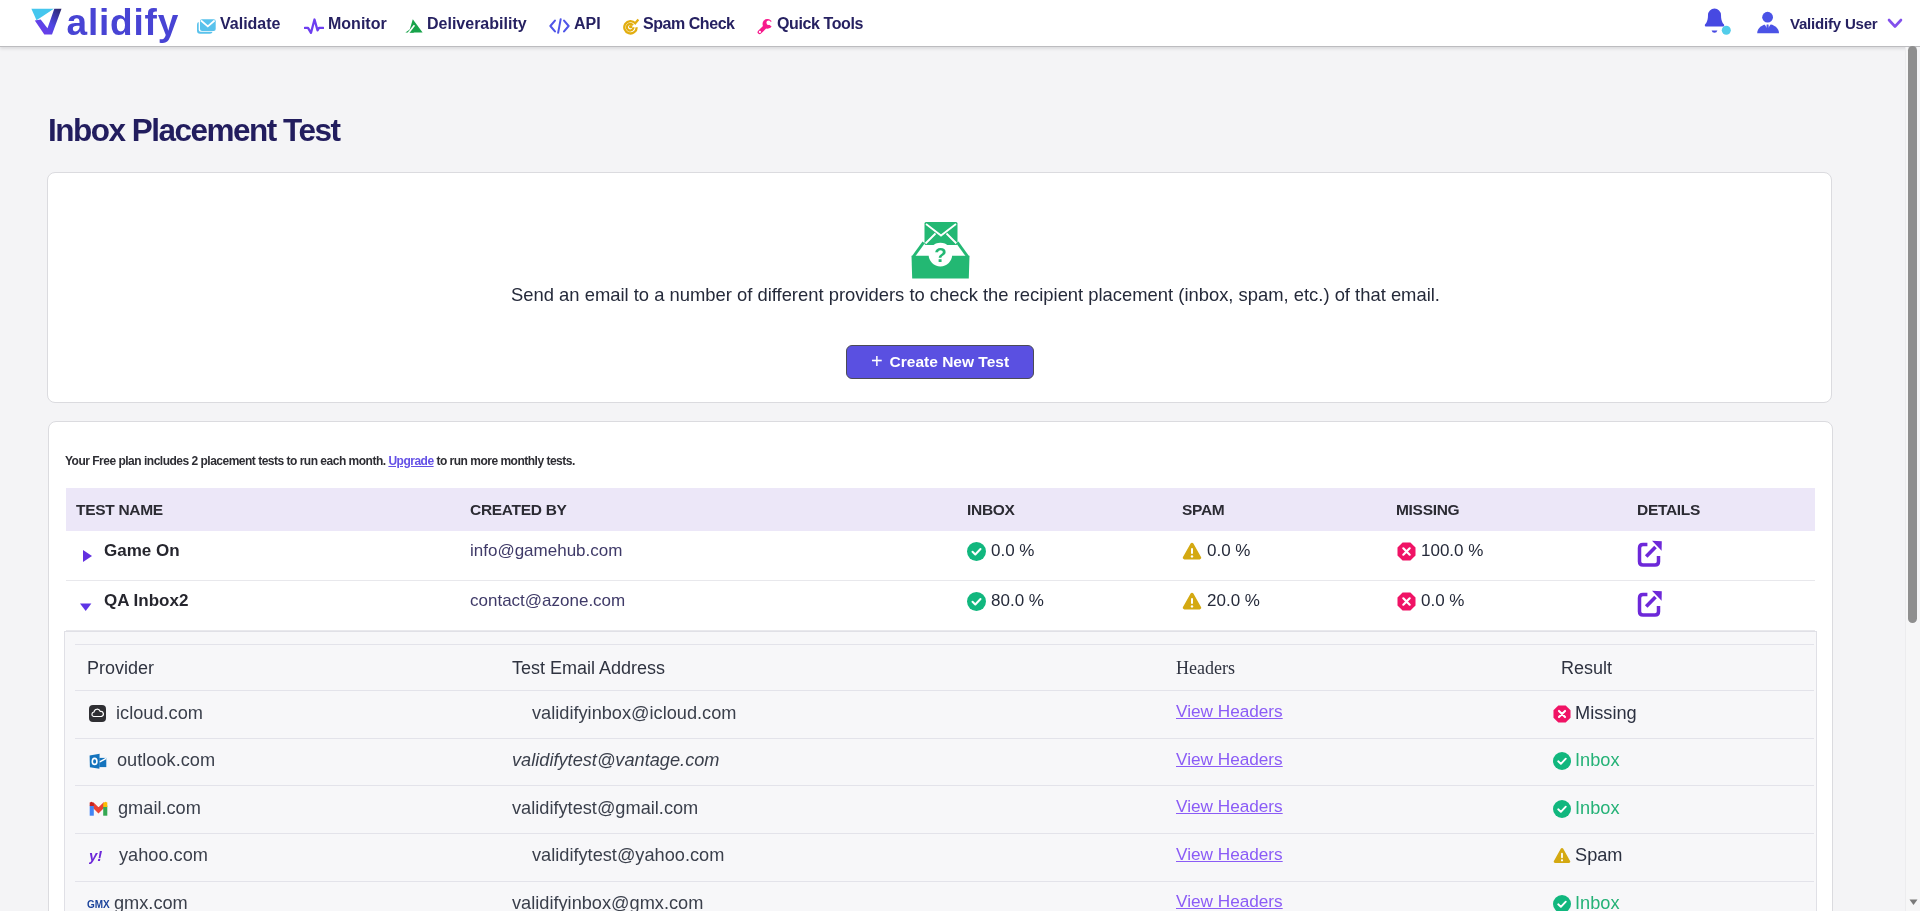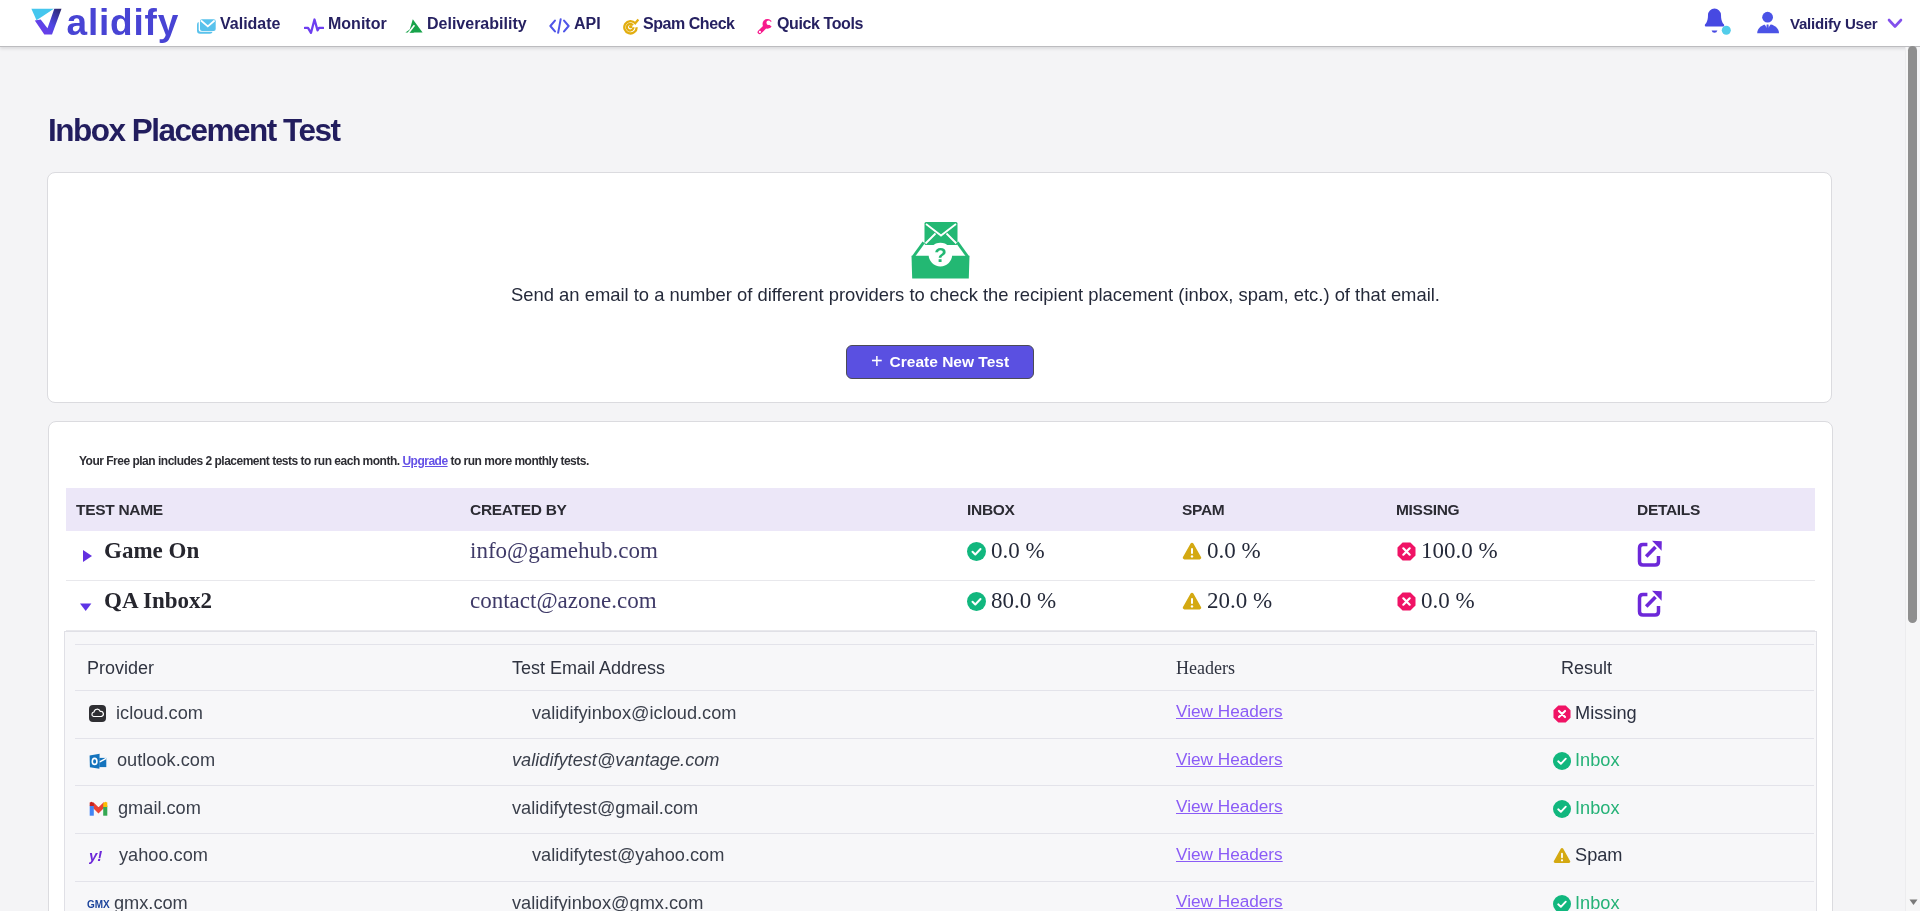--- a/index.html
+++ b/index.html
@@ -6,26 +6,26 @@
   html,body { width:1920px; height:911px; overflow:hidden; }
   body { font-family:"Liberation Sans", sans-serif; background:#f4f4f6; position:relative; }
   .abs { position:absolute; }
   .nav { position:absolute; left:0; top:0; width:1920px; height:47px; background:#ffffff; border-bottom:1px solid #bcbcbf; box-shadow:0 2px 3px rgba(0,0,0,0.10); }
   .navitem { position:absolute; top:1px; height:45px; display:flex; align-items:center; gap:4px; font-size:16px; font-weight:bold; color:#262161; }
   .navitem svg { margin-top:5px; }
   .h1 { position:absolute; left:48px; top:112px; font-size:31.5px; font-weight:bold; letter-spacing:-1.5px; color:#221d5e; }
   .card { position:absolute; background:#fff; border:1px solid #dbdbdf; border-radius:8px; }
   .ctext { position:absolute; width:1785px; text-align:center; font-size:18.4px; color:#252a3a; }
   .btn { position:absolute; display:flex; align-items:center; justify-content:center; gap:7px; background:#5a50e1; border:1px solid #4b4b55; border-radius:6px; color:#fff; font-size:15.5px; font-weight:600; }
-  .planline { position:absolute; left:79px; top:454px; font-size:12px; font-weight:bold; letter-spacing:-0.5px; color:#2d2d33; }
+  .planline { position:absolute; left:65px; top:454px; font-size:12px; font-weight:bold; letter-spacing:-0.5px; color:#2d2d33; }
   .planline a { color:#6450e6; }
   .thead { position:absolute; left:66px; top:488px; width:1749px; height:43px; background:#ece7f8; }
   .th { position:absolute; font-size:15.5px; font-weight:bold; color:#2b2b33; letter-spacing:-0.3px; }
   .trow { position:absolute; left:66px; width:1749px; background:#fff; border-bottom:1px solid #e8e8ec; }
-  .cell { position:absolute; display:flex; align-items:center; gap:5px; height:40px; top:0; font-size:23px; color:#252a3a;font-family:Liberation Serif, serif; }
+  .cell { position:absolute; display:flex; align-items:center; gap:5px; height:40px; top:0; font-size:17px; color:#252a3a; }
   .expand { position:absolute; left:64px; top:631px; width:1753px; height:281px; background:#f7f7f9; border:1px solid #e0e0e6; border-bottom:none; }
   .sline { position:absolute; left:75px; width:1739px; height:1px; background:#e3e3ea; }
   .stext { position:absolute; font-size:18px; color:#2f3340; }
   .prow { position:absolute; font-size:18.2px; color:#3a3f4b; display:flex; align-items:center; gap:10px; }
   .vh { position:absolute; font-size:17.2px; color:#8b5cf6; text-decoration:underline; }
   .scrollbar { position:absolute; left:1905px; top:47px; width:15px; height:864px; background:#f6f6f7; border-left:1px solid #ececee; }
   .thumb { position:absolute; left:1907.5px; top:46px; width:9px; height:577px; background:#8f8f8f; border-radius:4.5px; }
 </style>
 </head>
 <body>

